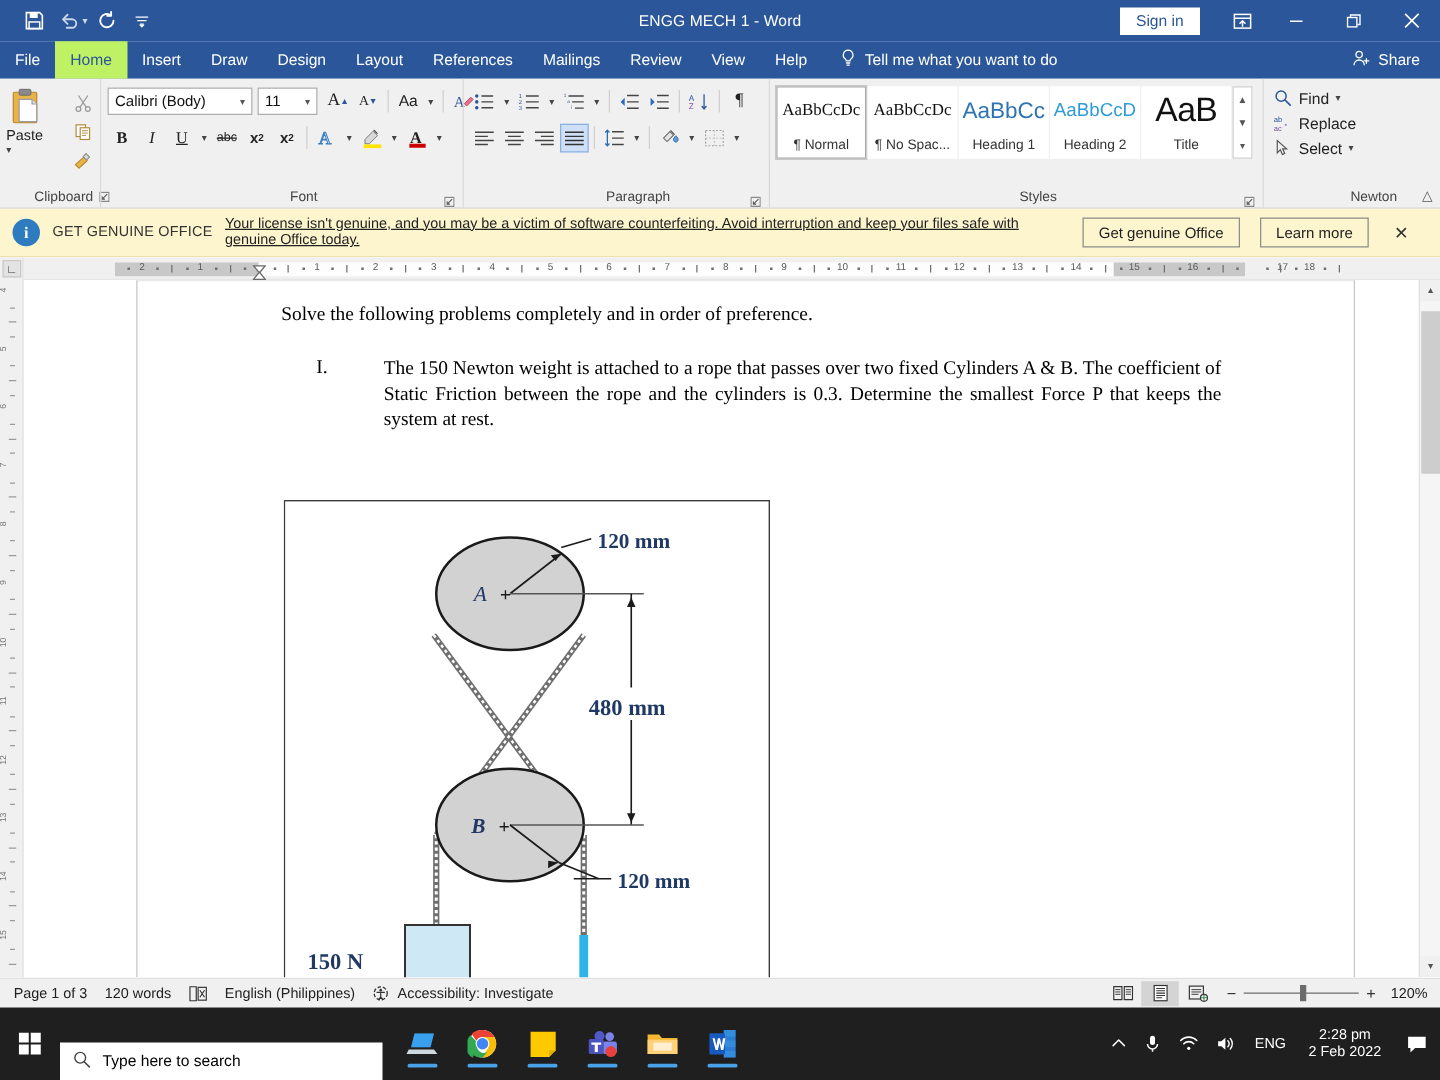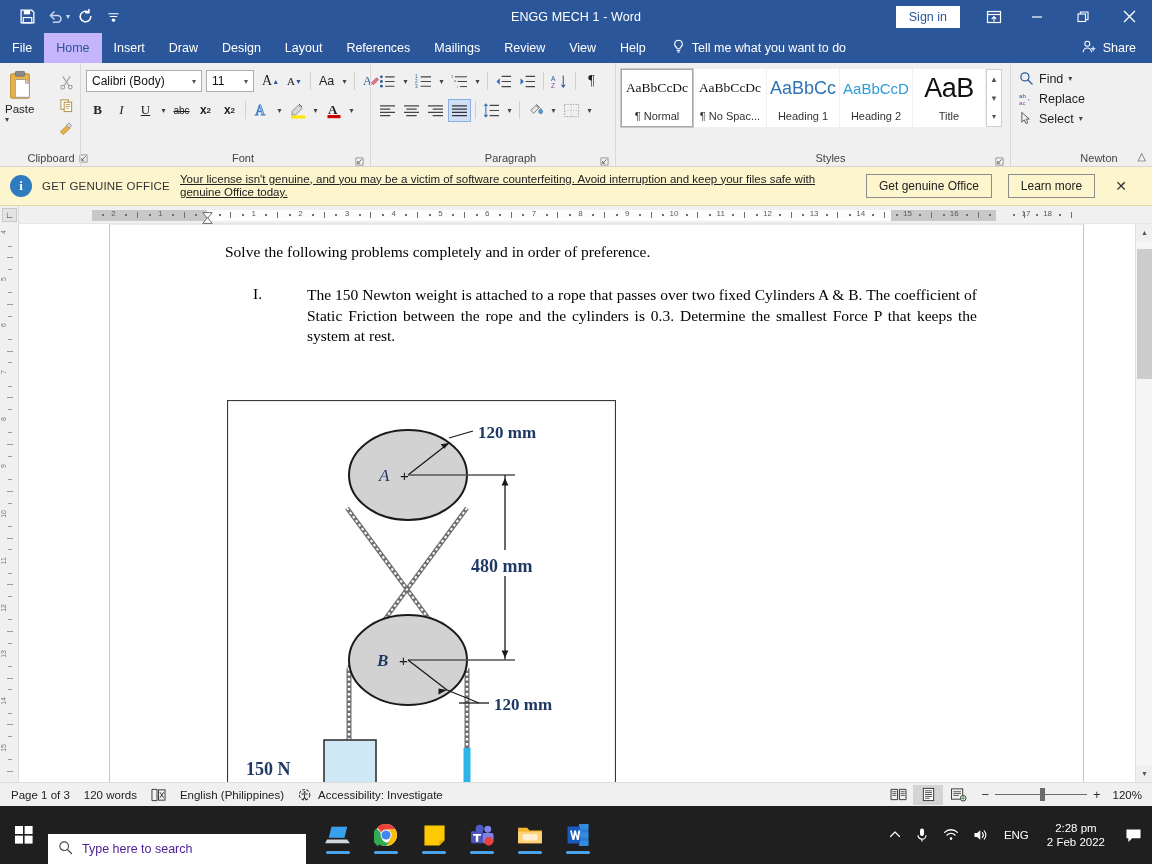--- a/index.html
+++ b/index.html
@@ -41,21 +41,21 @@
 
   
   .tabbar{
     height:30px; background:#2b579a; display:flex; align-items:stretch; flex:0 0 30px;
     position:relative;
   }
   .tab{
     display:flex;align-items:center; padding:0 12px; color:#fff; font-size:12.5px; cursor:pointer;
     height:30px;
   }
-  .tab.active{ background:#c4b5fd; color:#2b579a; }
+  .tab.active{ background:#bef264; color:#2b579a; }
   .tellme{ display:flex; align-items:center; gap:7px; color:#fff; font-size:12.5px; padding:0 10px 0 14px; cursor:pointer;}
   .share{ margin-left:auto; display:flex;align-items:center; gap:6px; color:#fff; font-size:12.5px; padding:0 16px; cursor:pointer;}
 
   
   .ribbon{
     background:#f0f0f0; border-bottom:1px solid #d4d4d4; flex:0 0 104px;
     display:flex; align-items:stretch; position:relative;
   }
   .rgroup{ display:flex; flex-direction:column; position:relative; padding:3px 0 0 0; }
   .rgroup + .rgroup{ border-left:1px solid #d9d9d9; }
@@ -197,21 +197,21 @@
   .zs-sign{ font-size:13px; color:#333; cursor:pointer; }
   .zoom-pct{ font-size:11.5px; color:#222; padding:0 6px 0 4px; cursor:pointer; }
 
   
   .taskbar{
     flex:0 0 40px; background:#1f1f1f; display:flex; align-items:center; position:relative;
   }
   .start{ width:48px;height:40px; display:flex;align-items:center;justify-content:center; cursor:pointer;}
   .tsearch{
     width:258px; height:30px; background:#ffffff; display:flex; align-items:center;
-    gap:9px; padding:0 10px; cursor:text; color:#4c1d95; font-size:12.5px;margin-top:28px;
+    gap:9px; padding:0 10px; cursor:text; color:#000000; font-size:12.5px;margin-top:28px;
   }
   .tbicons{ display:flex; align-items:stretch; height:40px; margin-left:8px;}
   .tbicon{
     width:48px;height:40px; display:flex;align-items:center;justify-content:center;
     cursor:pointer; position:relative;
   }
   .tbicon .underline{
     position:absolute; bottom:1px; left:12px; width:24px; height:3px; background:#4aa3e8; border-radius:2px;
   }
   .tray{ margin-left:auto; display:flex; align-items:center; height:28px; color:#fff; }

